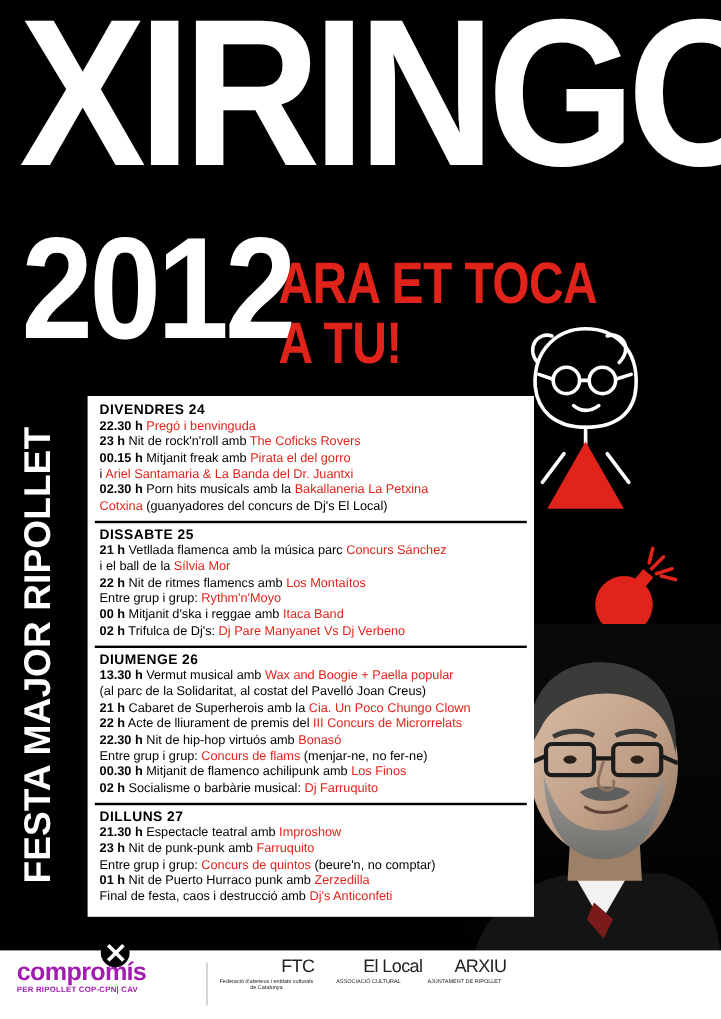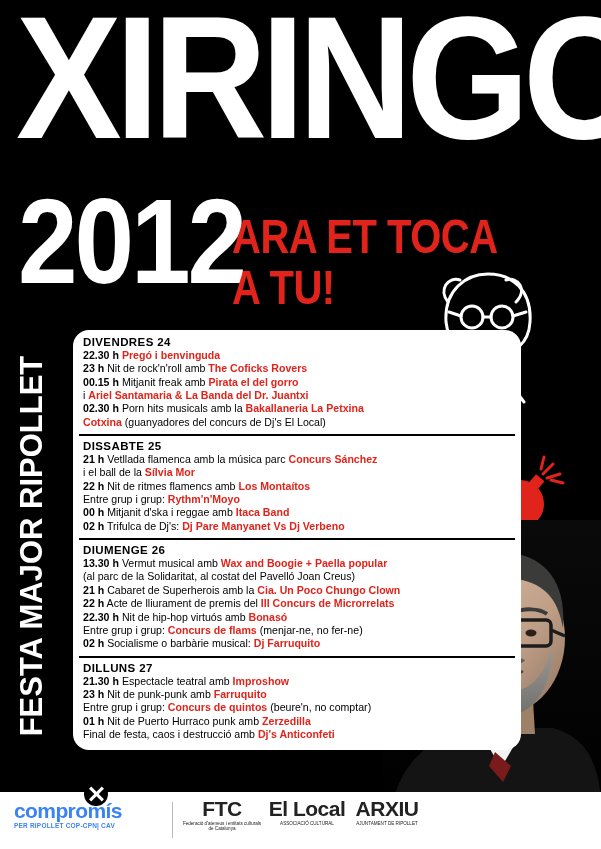--- a/index.html
+++ b/index.html
@@ -64,41 +64,40 @@
     font-size:31px;
     letter-spacing:0px;
     text-align:center;
     white-space:nowrap;
   }
 
   
   .panel {
     position:absolute;
     left:73px; top:330px;
-    width:448px;
+    width:372px;
     background:#ffffff;
     color:#000;
     padding:4px 6px 6px 6px;
-    border-radius:16px;
   }
   .day { padding:2px 2px 3px 4px; }
   .day + .day { border-top:2px solid #000; margin-top:2px; padding-top:4px; }
   .day-name {
     font-weight:bold;
     font-size:11.5px;
     letter-spacing:0.4px;
     margin-bottom:1px;
   }
   .ev {
     font-size:10.6px;
     line-height:1.26;
     margin:0;
     white-space:normal;
   }
-  .ev .hl { font-weight:bold; color:#e0241b; }
+  .ev .hl { font-weight:normal; color:#e0241b; }
   .ev .time { font-weight:bold; color:#000; }
 
   
   .doodle { position:absolute; left:408px; top:262px; width:150px; height:170px; }
 
   
   .bomb { position:absolute; left:487px; top:452px; width:80px; height:80px; }
 
   
   .photo {
@@ -107,42 +106,42 @@
     overflow:hidden;
   }
 
   
   .footer {
     position:absolute; left:0; bottom:0; width:601px; height:57px;
     background:#fff;
   }
   .logo-compromis {
     position:absolute; left:14px; top:8px;
-    color:#3b82f6;
+    color:#a21caf;
     font-family:"Liberation Sans", sans-serif;
   }
   .logo-compromis .word {
     font-size:21px; font-weight:bold; letter-spacing:-0.6px;
     display:block; line-height:1;
   }
   .logo-compromis .sub {
     display:block; font-size:6.5px; font-weight:bold; letter-spacing:0.2px; margin-top:1px;
   }
   .logo-x {
     position:absolute; left:70px; top:-18px; width:24px; height:24px;
     background:#000; border-radius:50%;
   }
   .logo-x:before, .logo-x:after {
     content:""; position:absolute; left:10.5px; top:3px; width:3px; height:18px; background:#fff;
   }
   .logo-x:before { transform:rotate(45deg); }
   .logo-x:after { transform:rotate(-45deg); }
 
   .partner { position:absolute; top:6px; text-align:center; color:#222; }
-  .partner .mark { font-size:21px; font-weight:bold; letter-spacing:-0.5px; line-height:1; }
+  .partner .mark { font-size:15px; font-weight:normal; letter-spacing:-0.5px; line-height:1;text-align:right; }
   .partner .cap { font-size:4.6px; line-height:1.15; margin-top:2px; display:block; }
   .p1 { left:182px; width:80px; }
   .p2 { left:262px; width:90px; }
   .p3 { left:352px; width:70px; }
 
   .vline { position:absolute; top:10px; width:1px; height:36px; background:#bbb; }
 </style>
 </head>
 <body>
 
@@ -261,20 +260,21 @@
         <div class="ev"><span class="time">02 h</span><span> Trifulca de Dj's: </span><span class="hl">Dj Pare Manyanet Vs Dj Verbeno</span></div>
       </div>
       <div class="day">
         <div class="day-name">DIUMENGE 26</div>
         <div class="ev"><span class="time">13.30 h</span><span> Vermut musical amb </span><span class="hl">Wax and Boogie + Paella popular</span></div>
         <div class="ev"><span>(al parc de la Solidaritat, al costat del Pavelló Joan Creus)</span></div>
         <div class="ev"><span class="time">21 h</span><span> Cabaret de Superherois amb la </span><span class="hl">Cia. Un Poco Chungo Clown</span></div>
         <div class="ev"><span class="time">22 h</span><span> Acte de lliurament de premis del </span><span class="hl">III Concurs de Microrrelats</span></div>
         <div class="ev"><span class="time">22.30 h</span><span> Nit de hip-hop virtuós amb </span><span class="hl">Bonasó</span></div>
         <div class="ev"><span>Entre grup i grup: </span><span class="hl">Concurs de flams</span><span> (menjar-ne, no fer-ne)</span></div>
+        <div class="ev"><span class="time">00.30 h</span><span> Mitjanit de flamenco achilipunk amb </span><span class="hl">Los Finos</span></div>
         <div class="ev"><span class="time">02 h</span><span> Socialisme o barbàrie musical: </span><span class="hl">Dj Farruquito</span></div>
       </div>
       <div class="day">
         <div class="day-name">DILLUNS 27</div>
         <div class="ev"><span class="time">21.30 h</span><span> Espectacle teatral amb </span><span class="hl">Improshow</span></div>
         <div class="ev"><span class="time">23 h</span><span> Nit de punk-punk amb </span><span class="hl">Farruquito</span></div>
         <div class="ev"><span>Entre grup i grup: </span><span class="hl">Concurs de quintos</span><span> (beure'n, no comptar)</span></div>
         <div class="ev"><span class="time">01 h</span><span> Nit de Puerto Hurraco punk amb </span><span class="hl">Zerzedilla</span></div>
         <div class="ev"><span>Final de festa, caos i destrucció amb </span><span class="hl">Dj's Anticonfeti</span></div>
       </div>

